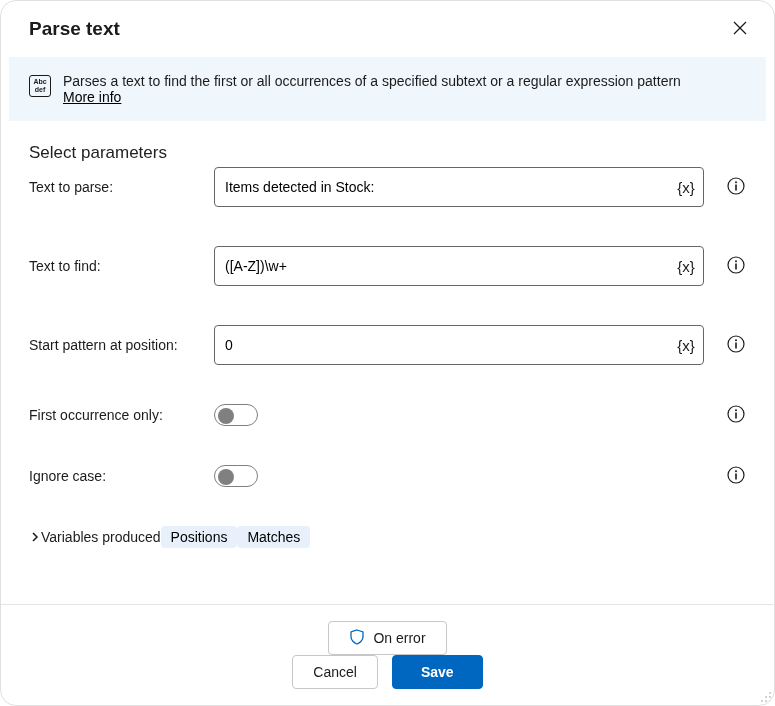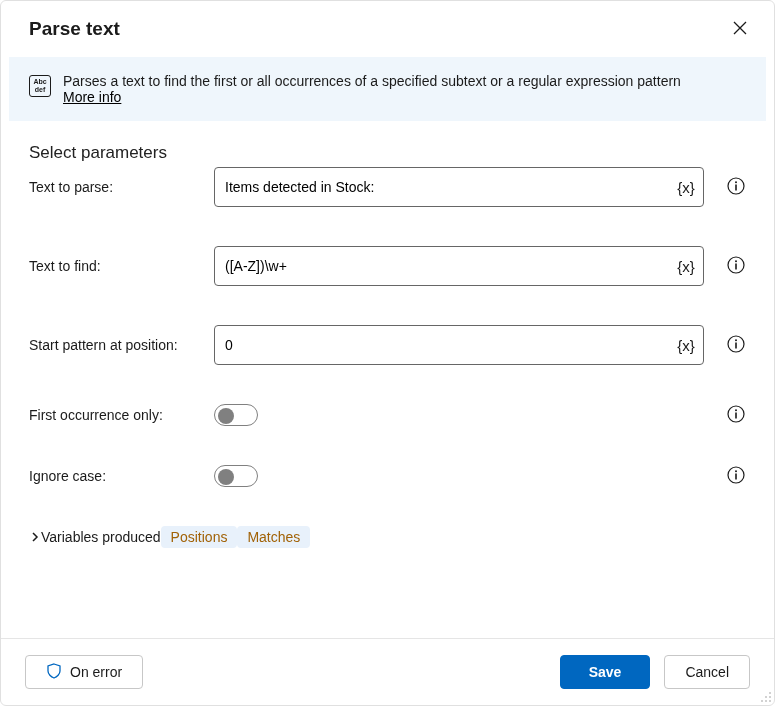--- a/index.html
+++ b/index.html
@@ -7,21 +7,21 @@
     margin: 0; padding: 0;
     font-family: "Segoe UI", Arial, sans-serif;
     font-size: 14px;
     color: #1b1b1b;
     background: #fff;
   }
   .dialog {
     width: 775px;
     height: 706px;
     border: 1px solid #e0e0e0;
-    border-radius: 6px;
+    border-radius: 16px;
     display: flex;
     flex-direction: column;
     overflow: hidden;
     position: relative;
   }
   .header {
     display: flex;
     align-items: center;
     justify-content: space-between;
     padding: 14px 20px 14px 28px;
@@ -174,33 +174,33 @@
     align-items: center;
     margin-top: 6px;
     font-size: 14px;
   }
   .chevron {
     width: 12px; height: 12px;
     display: inline-flex;
   }
   .chip {
     background: #e8f1fb;
-    color: #a16207;
+    color: #000000;
     padding: 3px 10px;
     border-radius: 4px;
     font-size: 14px;
     cursor: pointer;
   }
 
   .footer {
     border-top: 1px solid #e5e5e5;
     padding: 16px 24px;
     display: flex;
     align-items: center;
-    justify-content: space-between;
+    flex-direction: column;
   }
   .btn {
     height: 34px;
     padding: 0 20px;
     border-radius: 4px;
     font-size: 14px;
     cursor: pointer;
     display: inline-flex;
     align-items: center;
     gap: 8px;
@@ -375,25 +375,25 @@
   <div class="footer">
     <button class="btn secondary">
       <span class="shield-icon">
         <svg viewBox="0 0 16 16">
             <path d="M8 1 L14 3 V8 C14 11 11 14 8 15 C5 14 2 11 2 8 V3 Z" stroke="#0067c0" stroke-width="1.3" fill="none"></path>
           </svg>
       </span>
       <span>On error</span>
     </button>
     <div class="footer-right">
+      <button class="btn secondary">
+        <span>Cancel</span>
+      </button>
       <button class="btn primary">
         <span>Save</span>
-      </button>
-      <button class="btn secondary">
-        <span>Cancel</span>
       </button>
     </div>
   </div>
 
   <div class="resize-grip">
     <svg viewBox="0 0 14 14">
       <circle cx="12" cy="4" r="1" fill="#888"></circle>
       <circle cx="8" cy="8" r="1" fill="#888"></circle>
       <circle cx="12" cy="8" r="1" fill="#888"></circle>
       <circle cx="4" cy="12" r="1" fill="#888"></circle>

